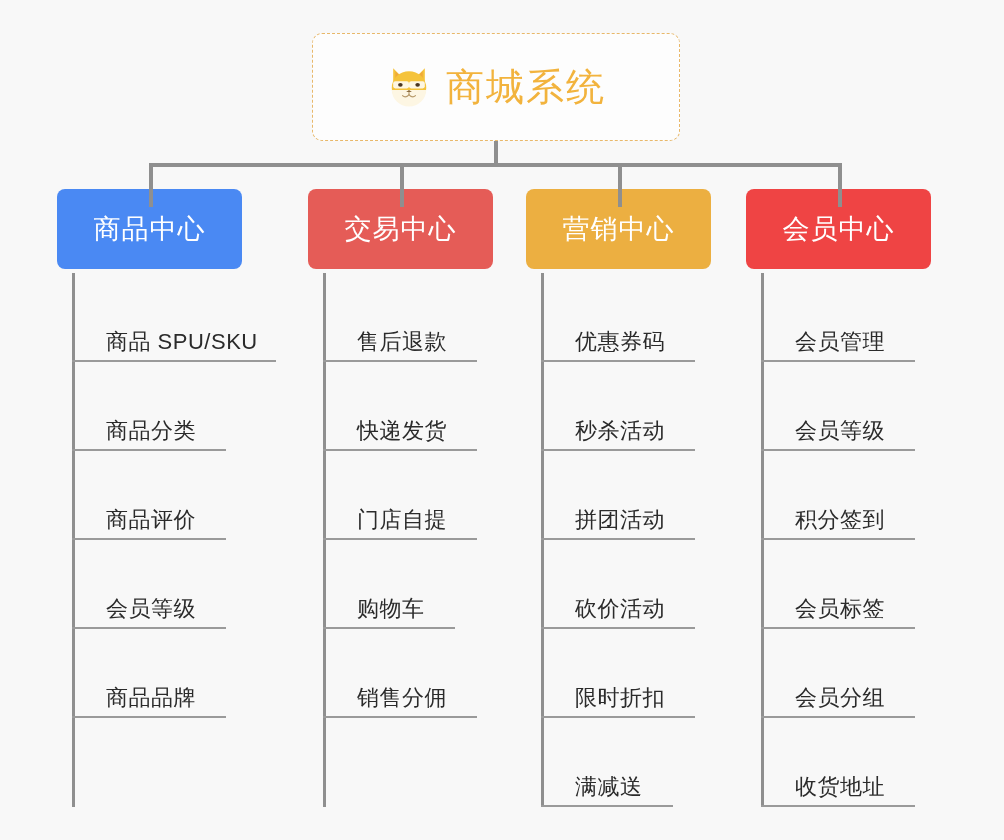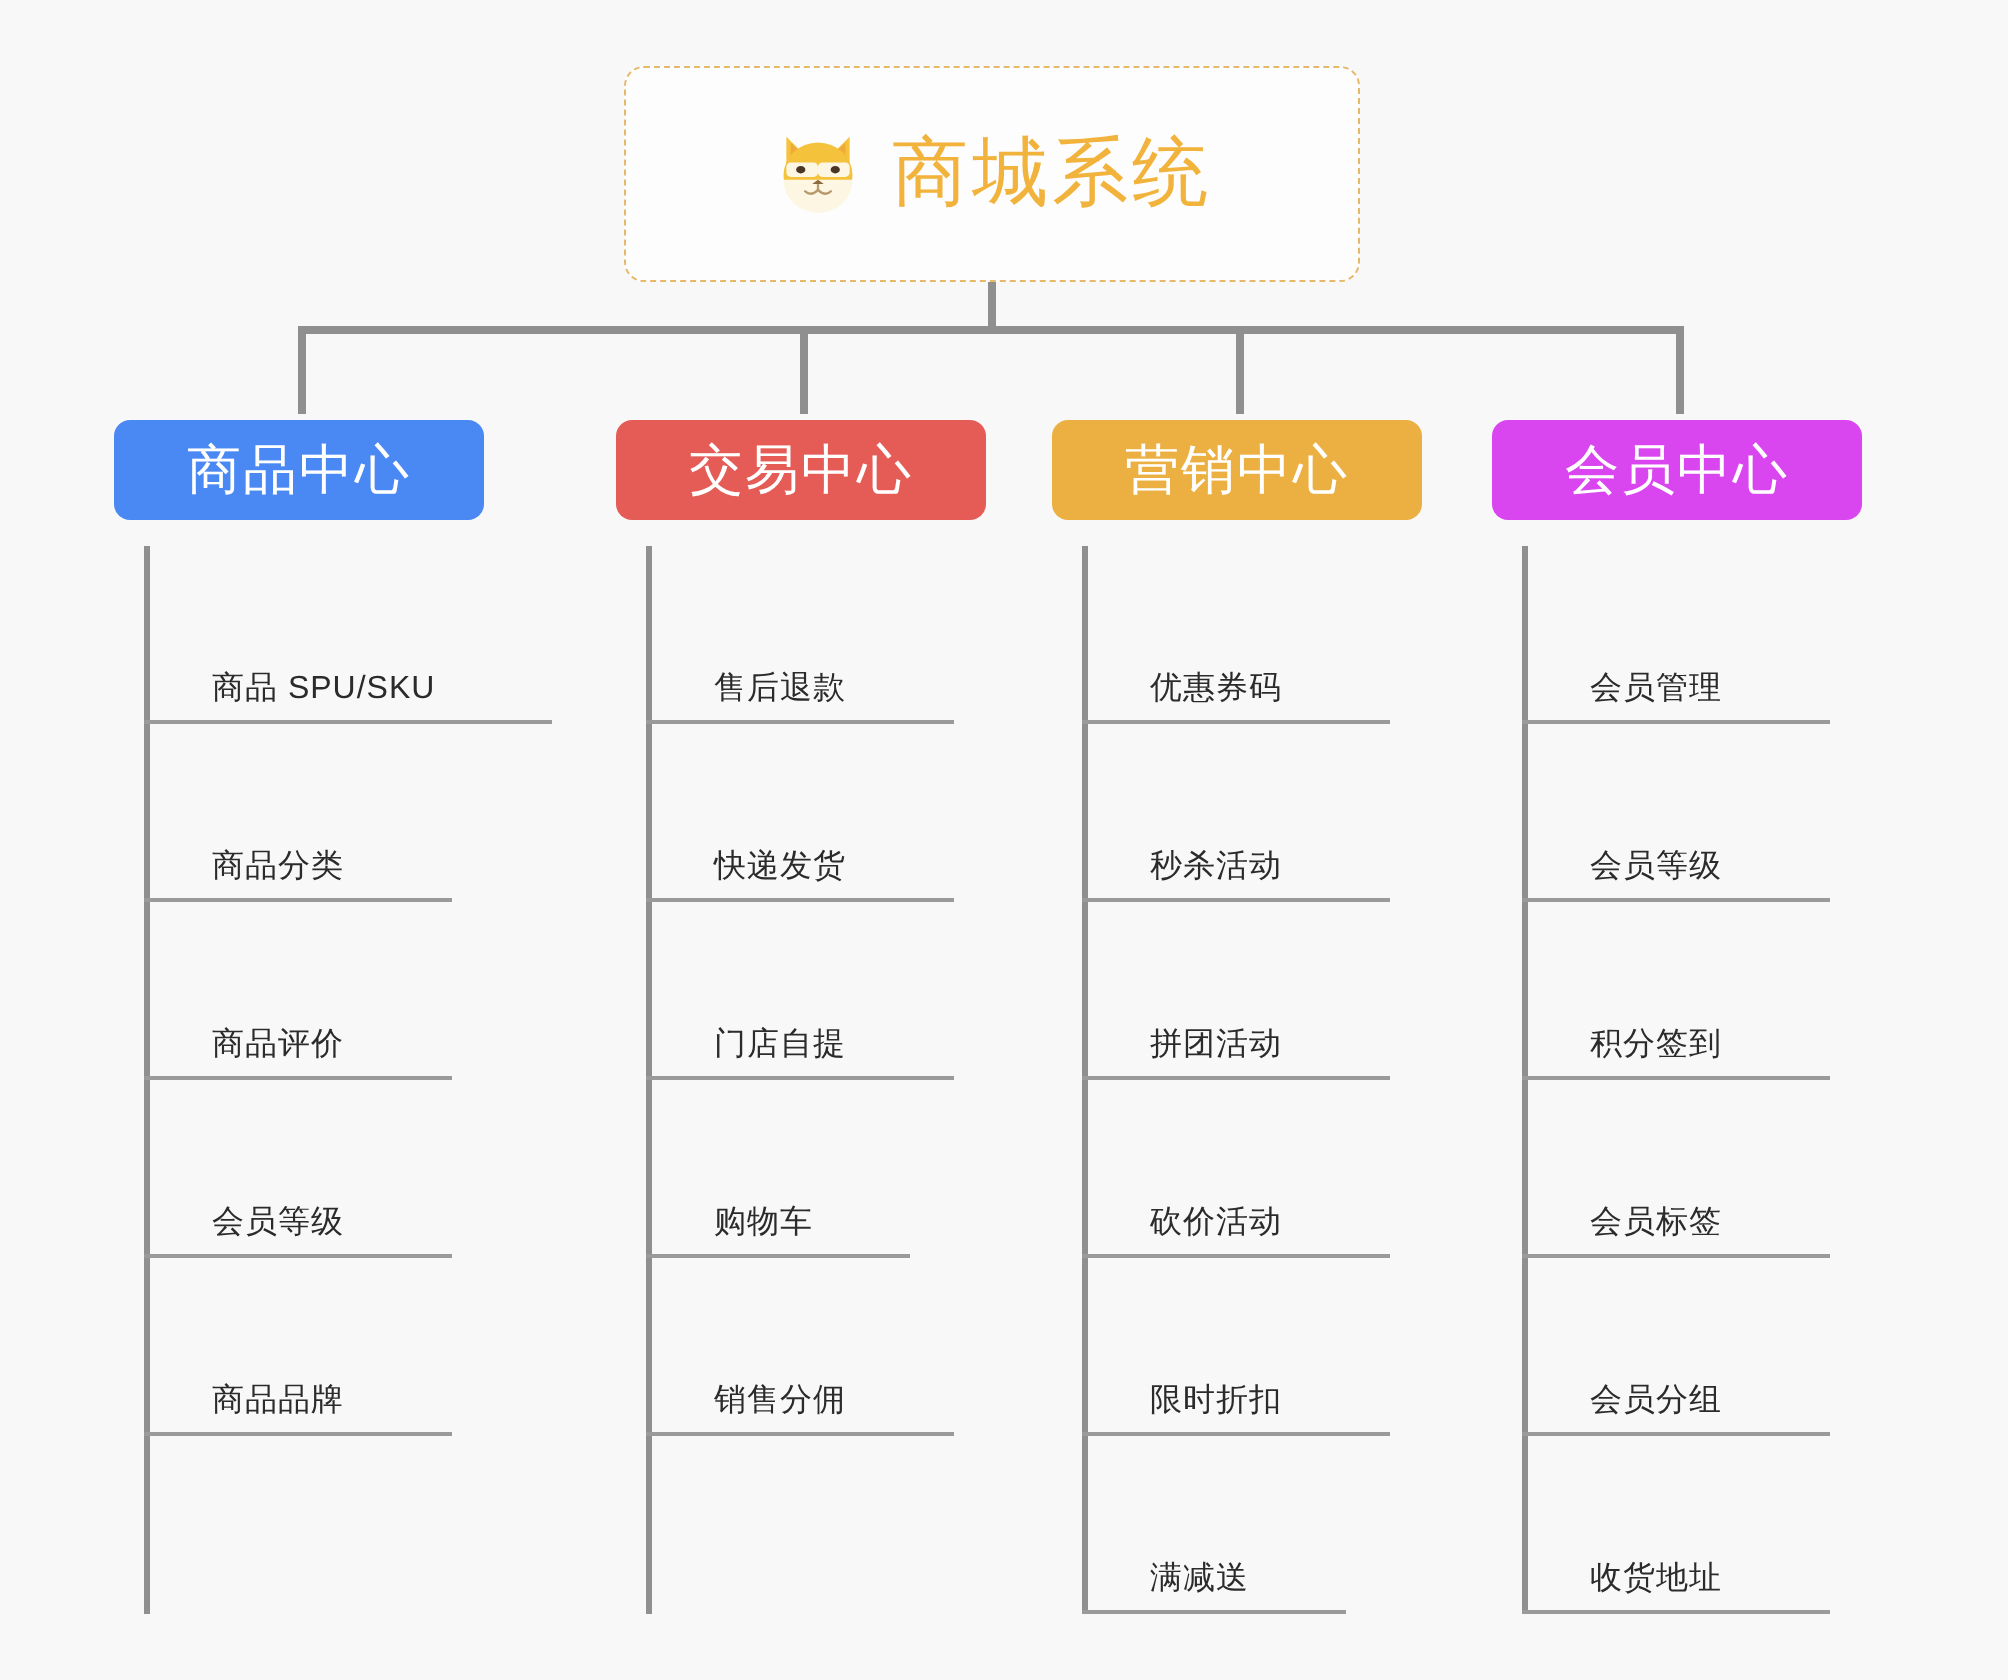--- a/index.html
+++ b/index.html
@@ -71,22 +71,22 @@
   }
   .conn-drop {            
     top: 163px;
     width: 4px;
     height: 44px;
   }
 
   
   .cat-box {
     position: absolute;
-    top: 210px;
-    height: 50px;
+    top: 189px;
+    height: 80px;
     box-sizing: border-box;
     border-radius: 8px;
     display: flex;
     align-items: center;
     justify-content: center;
   }
   .cat-label {
     font-size: 27px;
     color: #ffffff;
     letter-spacing: 1px;
@@ -108,21 +108,21 @@
   }
   .leaf-item {
     position: relative;
     height: 89px;
     box-sizing: border-box;
     display: flex;
     align-items: flex-end;
     padding-left: 34px;
   }
   .leaf-text {
-    font-size: 16px;
+    font-size: 22px;
     color: #2b2b2b;
     line-height: 1;
     white-space: nowrap;
     padding-bottom: 9px;
     letter-spacing: 0.5px;
   }
   .leaf-rule {
     position: absolute;
     left: 0;
     bottom: 0;
@@ -236,21 +236,21 @@
         </div>
         <div class="leaf-item">
           <span class="leaf-text">限时折扣</span>
           <div class="leaf-rule" style="width: 154px;"></div>
         </div>
         <div class="leaf-item">
           <span class="leaf-text">满减送</span>
           <div class="leaf-rule" style="width: 132px;"></div>
         </div>
       </div>
-      <div class="cat-box" style="left: 746px; width: 185px; background: #d946ef;">
+      <div class="cat-box" style="left: 746px; width: 185px; background: #ef4444;">
         <span class="cat-label">会员中心</span>
       </div>
       <div class="leaf-col" style="left: 761px;">
         <div class="leaf-spine" style="height: 534px;"></div>
         <div class="leaf-item">
           <span class="leaf-text">会员管理</span>
           <div class="leaf-rule" style="width: 154px;"></div>
         </div>
         <div class="leaf-item">
           <span class="leaf-text">会员等级</span>

